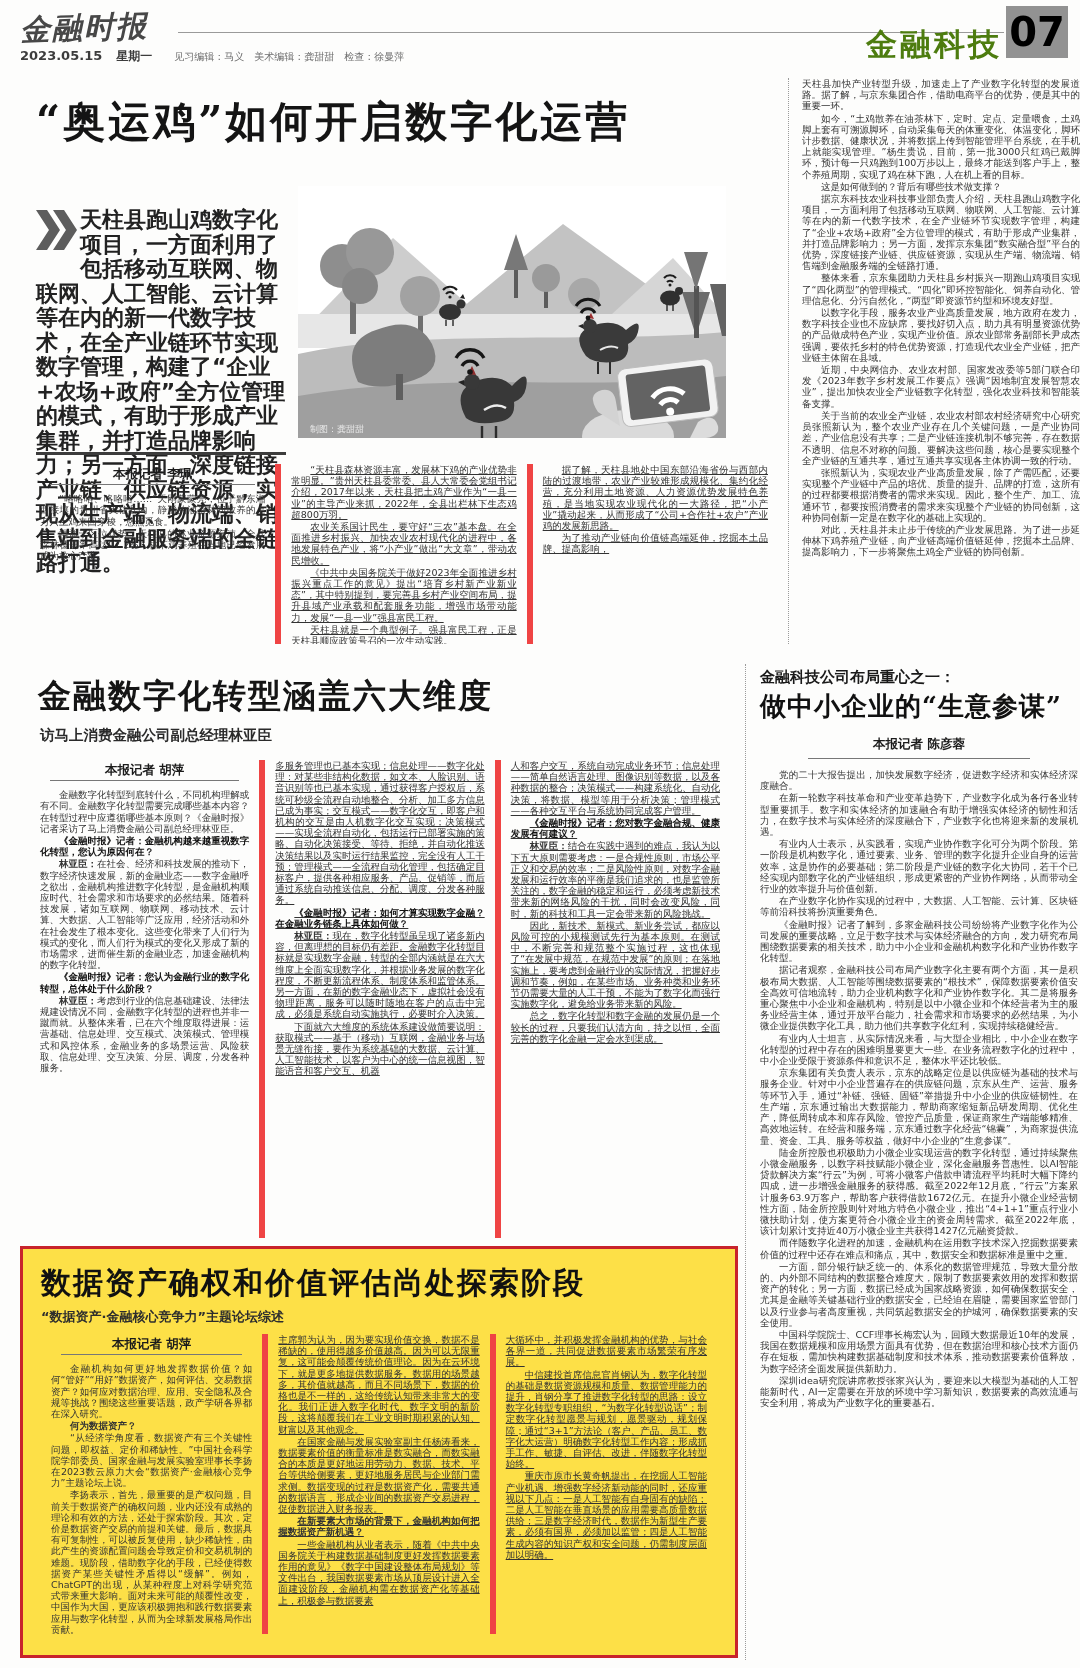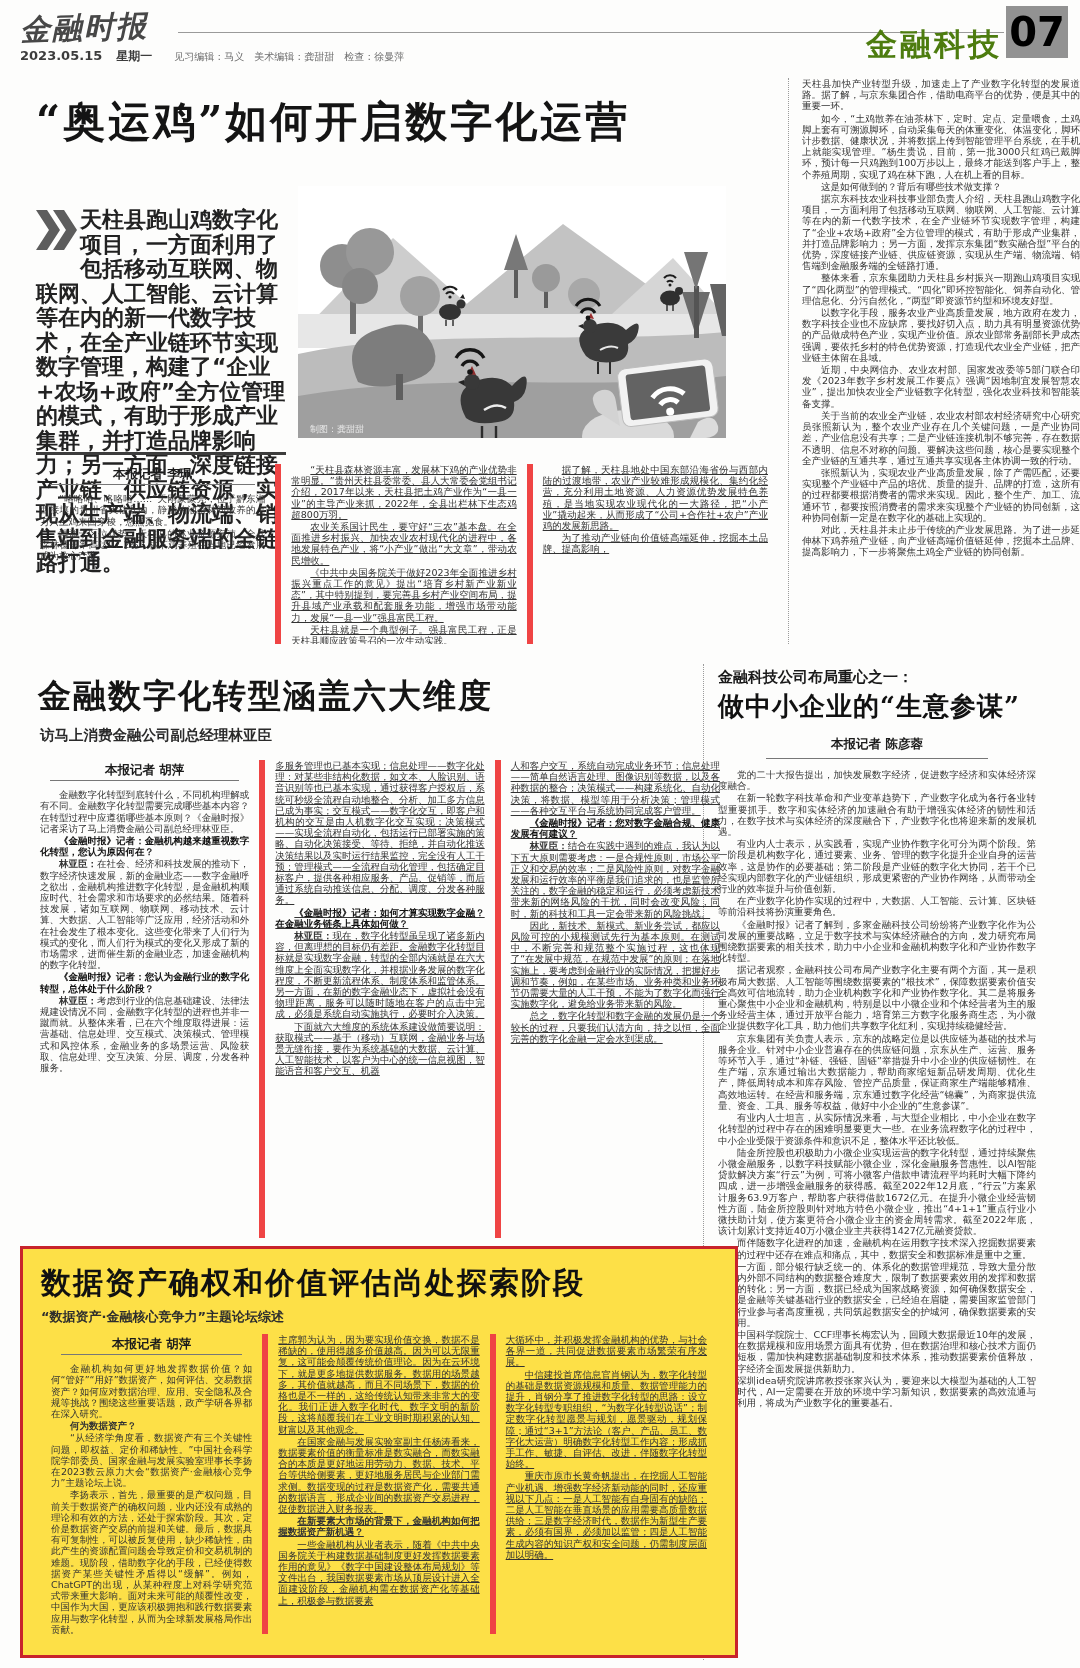--- a/index.html
+++ b/index.html
@@ -40,21 +40,21 @@
   .a1-illo{position:absolute;left:298px;top:186px;width:428px;height:252px;}
   .a1-cols{position:absolute;left:30px;top:464px;width:748px;height:180px;}
   .a1-right{position:absolute;left:788px;top:78px;width:278px;height:566px;
         border-left:1px dotted #9b9b9b;padding-left:13px;overflow:hidden;}
   
   .a2-headline{position:absolute;left:38px;top:674px;font-family:"DejaVu Serif","Liberation Serif",serif;
         font-weight:bold;font-size:33px;color:#151515;letter-spacing:2px;}
   .a2-subtitle{position:absolute;left:40px;top:726px;font-size:14.5px;font-weight:bold;color:#2a2a2a;}
   .a2-cols{position:absolute;left:30px;top:760px;width:700px;height:478px;}
   
-  .a3{position:absolute;left:703px;top:664px;width:318px;height:996px;
+  .a3{position:absolute;left:745px;top:664px;width:318px;height:996px;
         border-left:1px dotted #9b9b9b;padding-left:14px;overflow:hidden;}
   .a3-kicker{font-size:15px;font-weight:bold;color:#1a1a1a;margin:4px 0 2px 0;}
   .a3-headline{font-family:"DejaVu Serif","Liberation Serif",serif;font-weight:bold;font-size:26px;
         color:#111;letter-spacing:1px;margin:2px 0 10px 0;}
   .a3-byline{width:70%;margin:0 auto 10px auto;}
   .a3-body{height:838px;overflow:hidden;}
   
   .a4{position:absolute;left:20px;top:1246px;width:676px;height:382px;border:3px solid #c8242c;
         padding:12px 18px 12px 18px;background:#fde047;}
   .a4-headline{font-family:"DejaVu Serif","Liberation Serif",serif;font-weight:bold;font-size:30px;
@@ -256,23 +256,23 @@
     <div class="a3-kicker">金融科技公司布局重心之一：</div>
     <div class="a3-headline">做中小企业的“生意参谋”</div>
     <div class="byline a3-byline">本报记者 陈彦蓉</div>
     <div class="a3-body bodytxt">
       <div>
           <p class="seg p">党的二十大报告提出，加快发展数字经济，促进数字经济和实体经济深度融合。</p>
           <p class="seg p">在新一轮数字科技革命和产业变革趋势下，产业数字化成为各行各业转型重要抓手。数字和实体经济的加速融合有助于增强实体经济的韧性和活力，在数字技术与实体经济的深度融合下，产业数字化也将迎来新的发展机遇。</p>
           <p class="seg p">有业内人士表示，从实践看，实现产业协作数字化可分为两个阶段。第一阶段是机构数字化，通过要素、业务、管理的数字化提升企业自身的运营效率，这是协作的必要基础；第二阶段是产业链的数字化大协同，若干个已经实现内部数字化的产业链组织，形成更紧密的产业协作网络，从而带动全行业的效率提升与价值创新。</p>
           <p class="seg p">在产业数字化协作实现的过程中，大数据、人工智能、云计算、区块链等前沿科技将扮演重要角色。</p>
           <p class="seg p">《金融时报》记者了解到，多家金融科技公司纷纷将产业数字化作为公司发展的重要战略，立足于数字技术与实体经济融合的方向，发力研究布局围绕数据要素的相关技术，助力中小企业和金融机构数字化和产业协作数字化转型。</p>
-          <p class="seg p">据记者观察，金融科技公司布局产业数字化主要有两个方面，其一是积极布局大数据、人工智能等围绕数据要素的“根技术”，保障数据要素价值安全高效可信地流转，助力企业机构数字化和产业协作数字化。其二是将服务重心聚焦中小企业和金融机构，特别是以中小微企业和个体经营者为主的服务业经营主体，通过开放平台能力，培育第三方数字化服务商生态，为小微企业提供数字化工具，助力他们共享数字化红利，实现持续稳健经营。</p>
+          <p class="seg p">据记者观察，金融科技公司布局产业数字化主要有两个方面，其一是积极布局大数据、人工智能等围绕数据要素的“根技术”，保障数据要素价值安全高效可信地流转，助力企业机构数字化和产业协作数字化。其二是将服务重心聚焦中小企业和金融机构，特别是以中小微企业和个体经营者为主的服务业经营主体，通过开放平台能力，社会需求和市场要求的必然结果，为小微企业提供数字化工具，助力他们共享数字化红利，实现持续稳健经营。</p>
+          <p class="seg p">有业内人士坦言，从实际情况来看，与大型企业相比，中小企业在数字化转型的过程中存在的困难明显要更大一些。在业务流程数字化的过程中，中小企业受限于资源条件和意识不足，整体水平还比较低。</p>
           <p class="seg p">京东集团有关负责人表示，京东的战略定位是以供应链为基础的技术与服务企业。针对中小企业普遍存在的供应链问题，京东从生产、运营、服务等环节入手，通过“补链、强链、固链”举措提升中小企业的供应链韧性。在生产端，京东通过输出大数据能力，帮助商家缩短新品研发周期、优化生产，降低周转成本和库存风险、管控产品质量，保证商家生产端能够精准、高效地运转。在经营和服务端，京东通过数字化经营“锦囊”，为商家提供流量、资金、工具、服务等权益，做好中小企业的“生意参谋”。</p>
-          <p class="seg p">有业内人士坦言，从实际情况来看，与大型企业相比，中小企业在数字化转型的过程中存在的困难明显要更大一些。在业务流程数字化的过程中，中小企业受限于资源条件和意识不足，整体水平还比较低。</p>
           <p class="seg p">陆金所控股也积极助力小微企业实现运营的数字化转型，通过持续聚焦小微金融服务，以数字科技赋能小微企业，深化金融服务普惠性。以AI智能贷款解决方案“行云”为例，可将小微客户借款申请流程平均耗时大幅下降约四成，进一步增强金融服务的获得感。截至2022年12月底，“行云”方案累计服务63.9万客户，帮助客户获得借款1672亿元。在提升小微企业经营韧性方面，陆金所控股则针对地方特色小微企业，推出“4+1+1”重点行业小微扶助计划，使方案更符合小微企业主的资金周转需求。截至2022年底，该计划累计支持近40万小微企业主共获得1427亿元融资贷款。</p>
           <p class="seg p">而伴随数字化进程的加速，金融机构在运用数字技术深入挖掘数据要素价值的过程中还存在难点和痛点，其中，数据安全和数据标准是重中之重。</p>
           <p class="seg p">一方面，部分银行缺乏统一的、体系化的数据管理规范，导致大量分散的、内外部不同结构的数据整合难度大，限制了数据要素效用的发挥和数据资产的转化；另一方面，数据已经成为国家战略资源，如何确保数据安全，尤其是金融等关键基础行业的数据安全，已经迫在眉睫，需要国家监管部门以及行业参与者高度重视，共同筑起数据安全的护城河，确保数据要素的安全使用。</p>
           <p class="seg p">中国科学院院士、CCF理事长梅宏认为，回顾大数据最近10年的发展，我国在数据规模和应用场景方面具有优势，但在数据治理和核心技术方面仍存在短板，需加快构建数据基础制度和技术体系，推动数据要素价值释放，为数字经济全面发展提供新助力。</p>
           <p class="seg p">深圳idea研究院讲席教授张家兴认为，要迎来以大模型为基础的人工智能新时代，AI一定需要在开放的环境中学习新知识，数据要素的高效流通与安全利用，将成为产业数字化的重要基石。</p>
         </div>
     </div>
   </div>
 
   <div class="a4">

